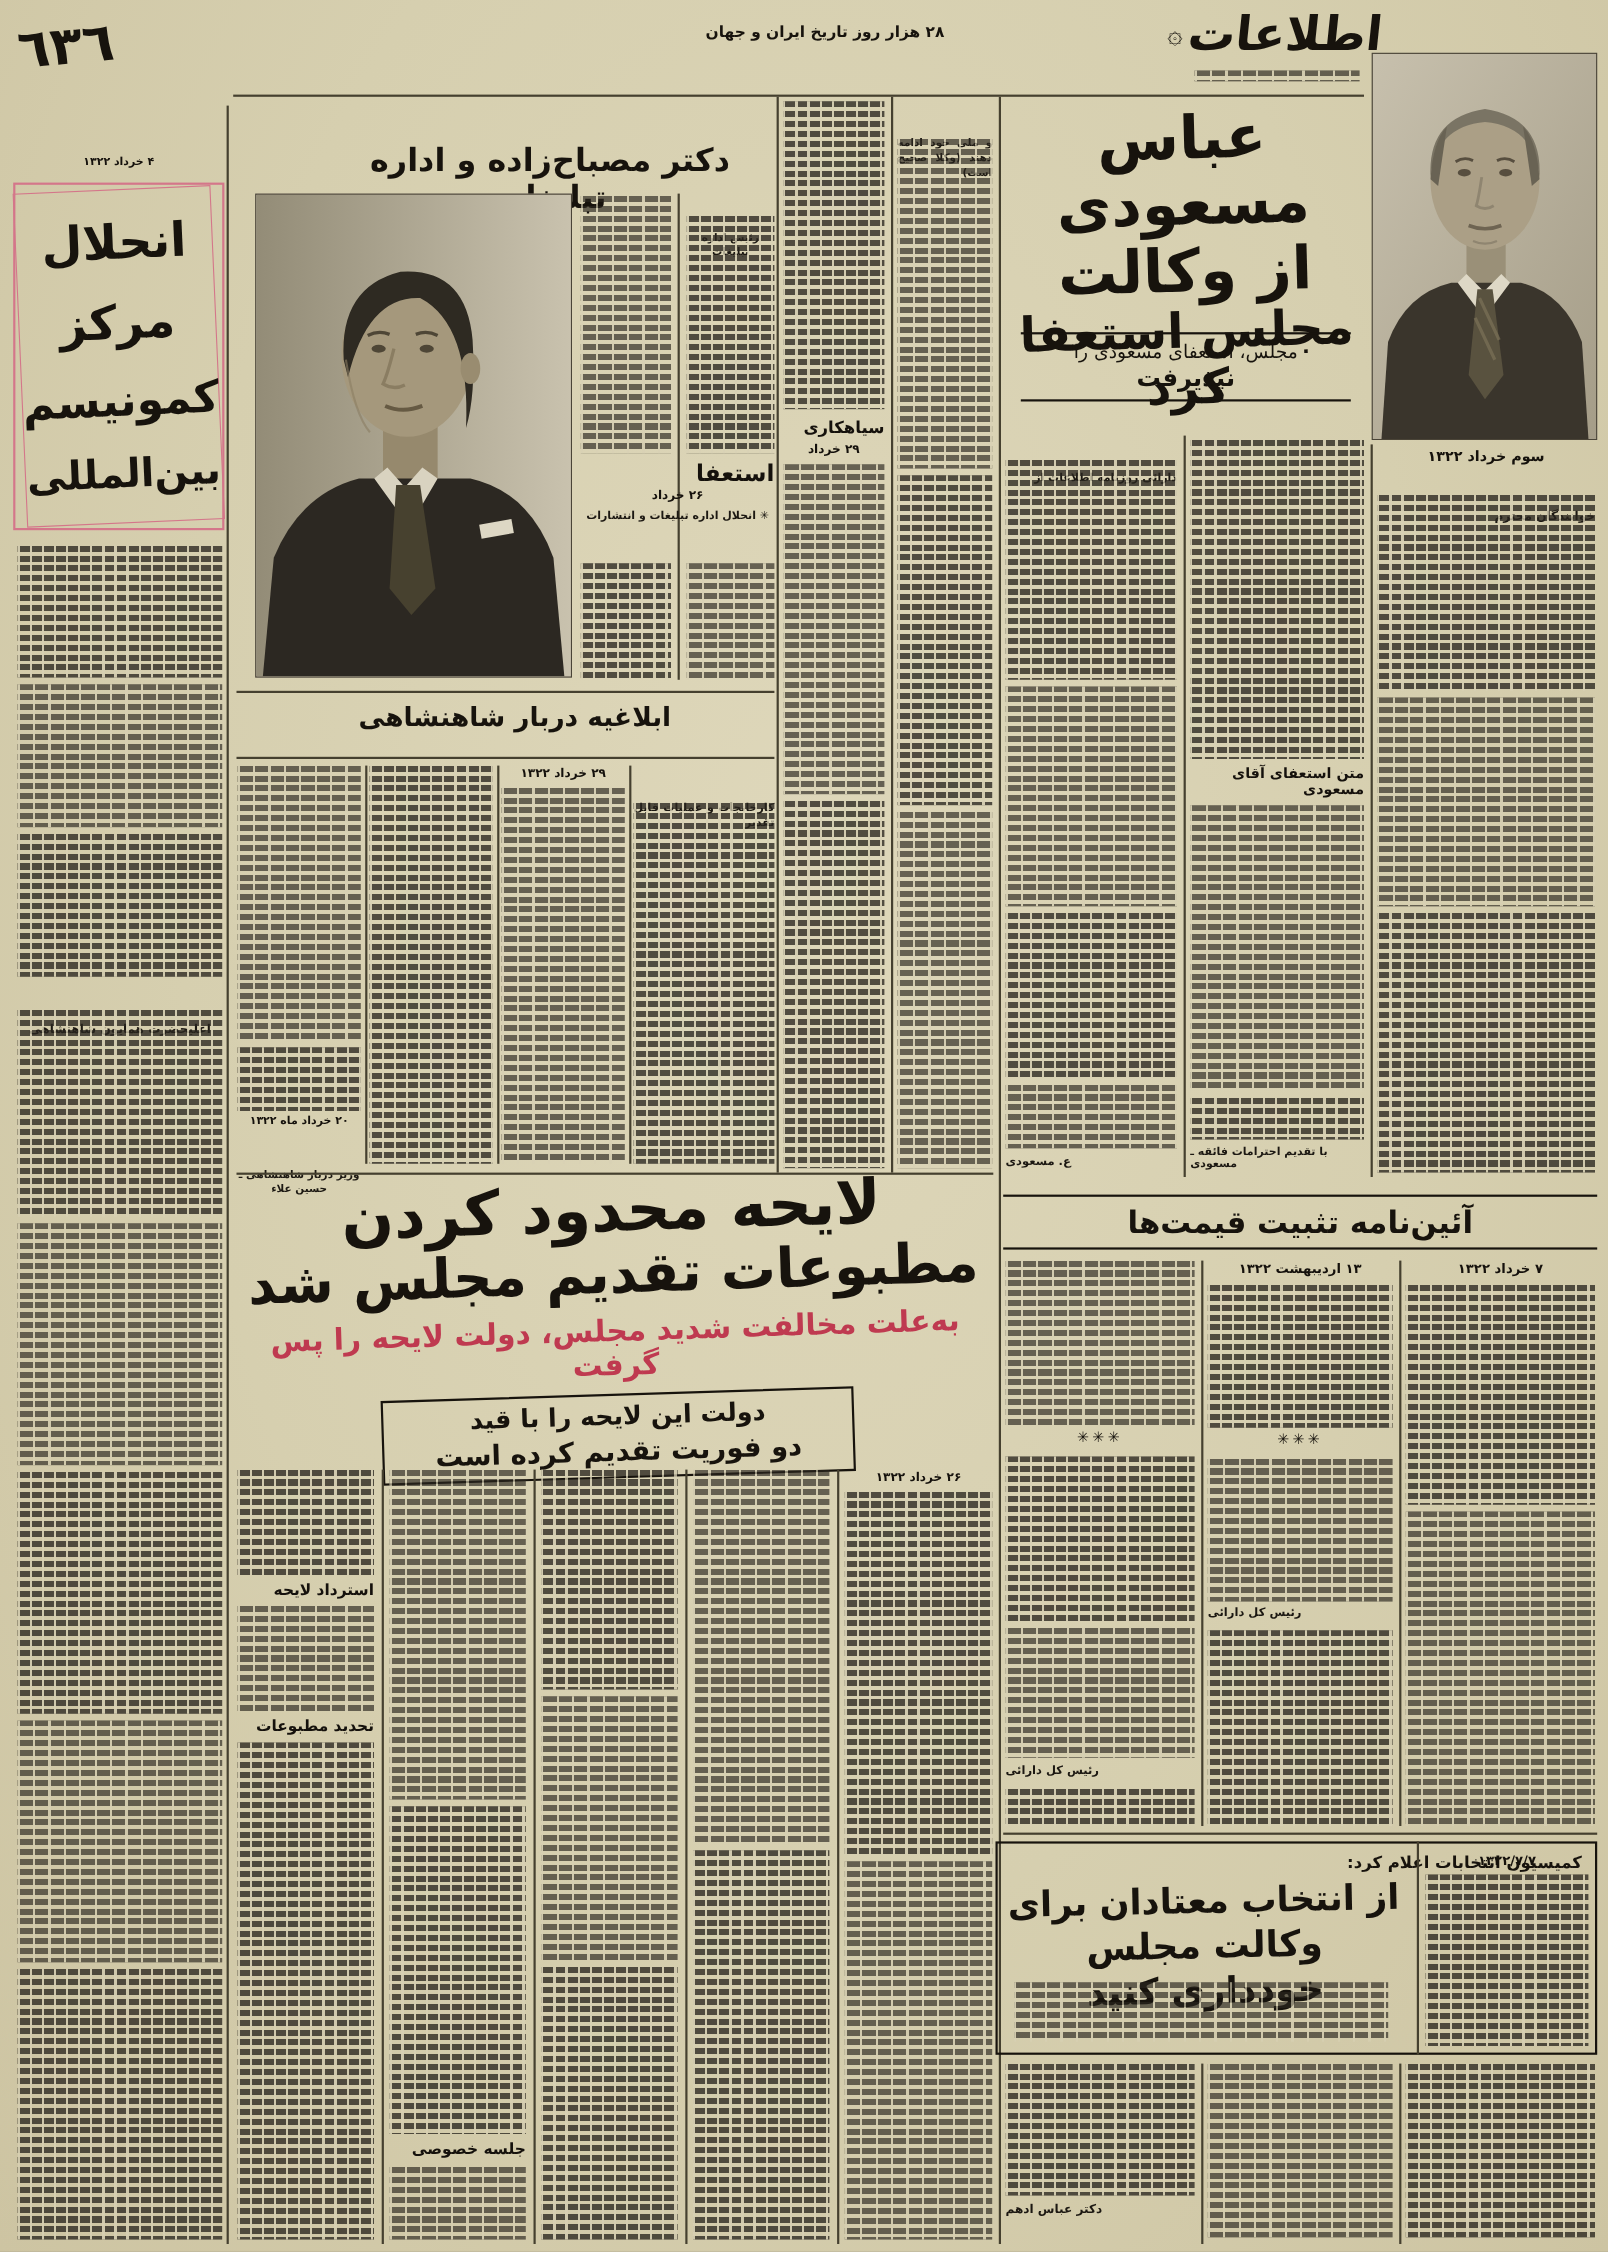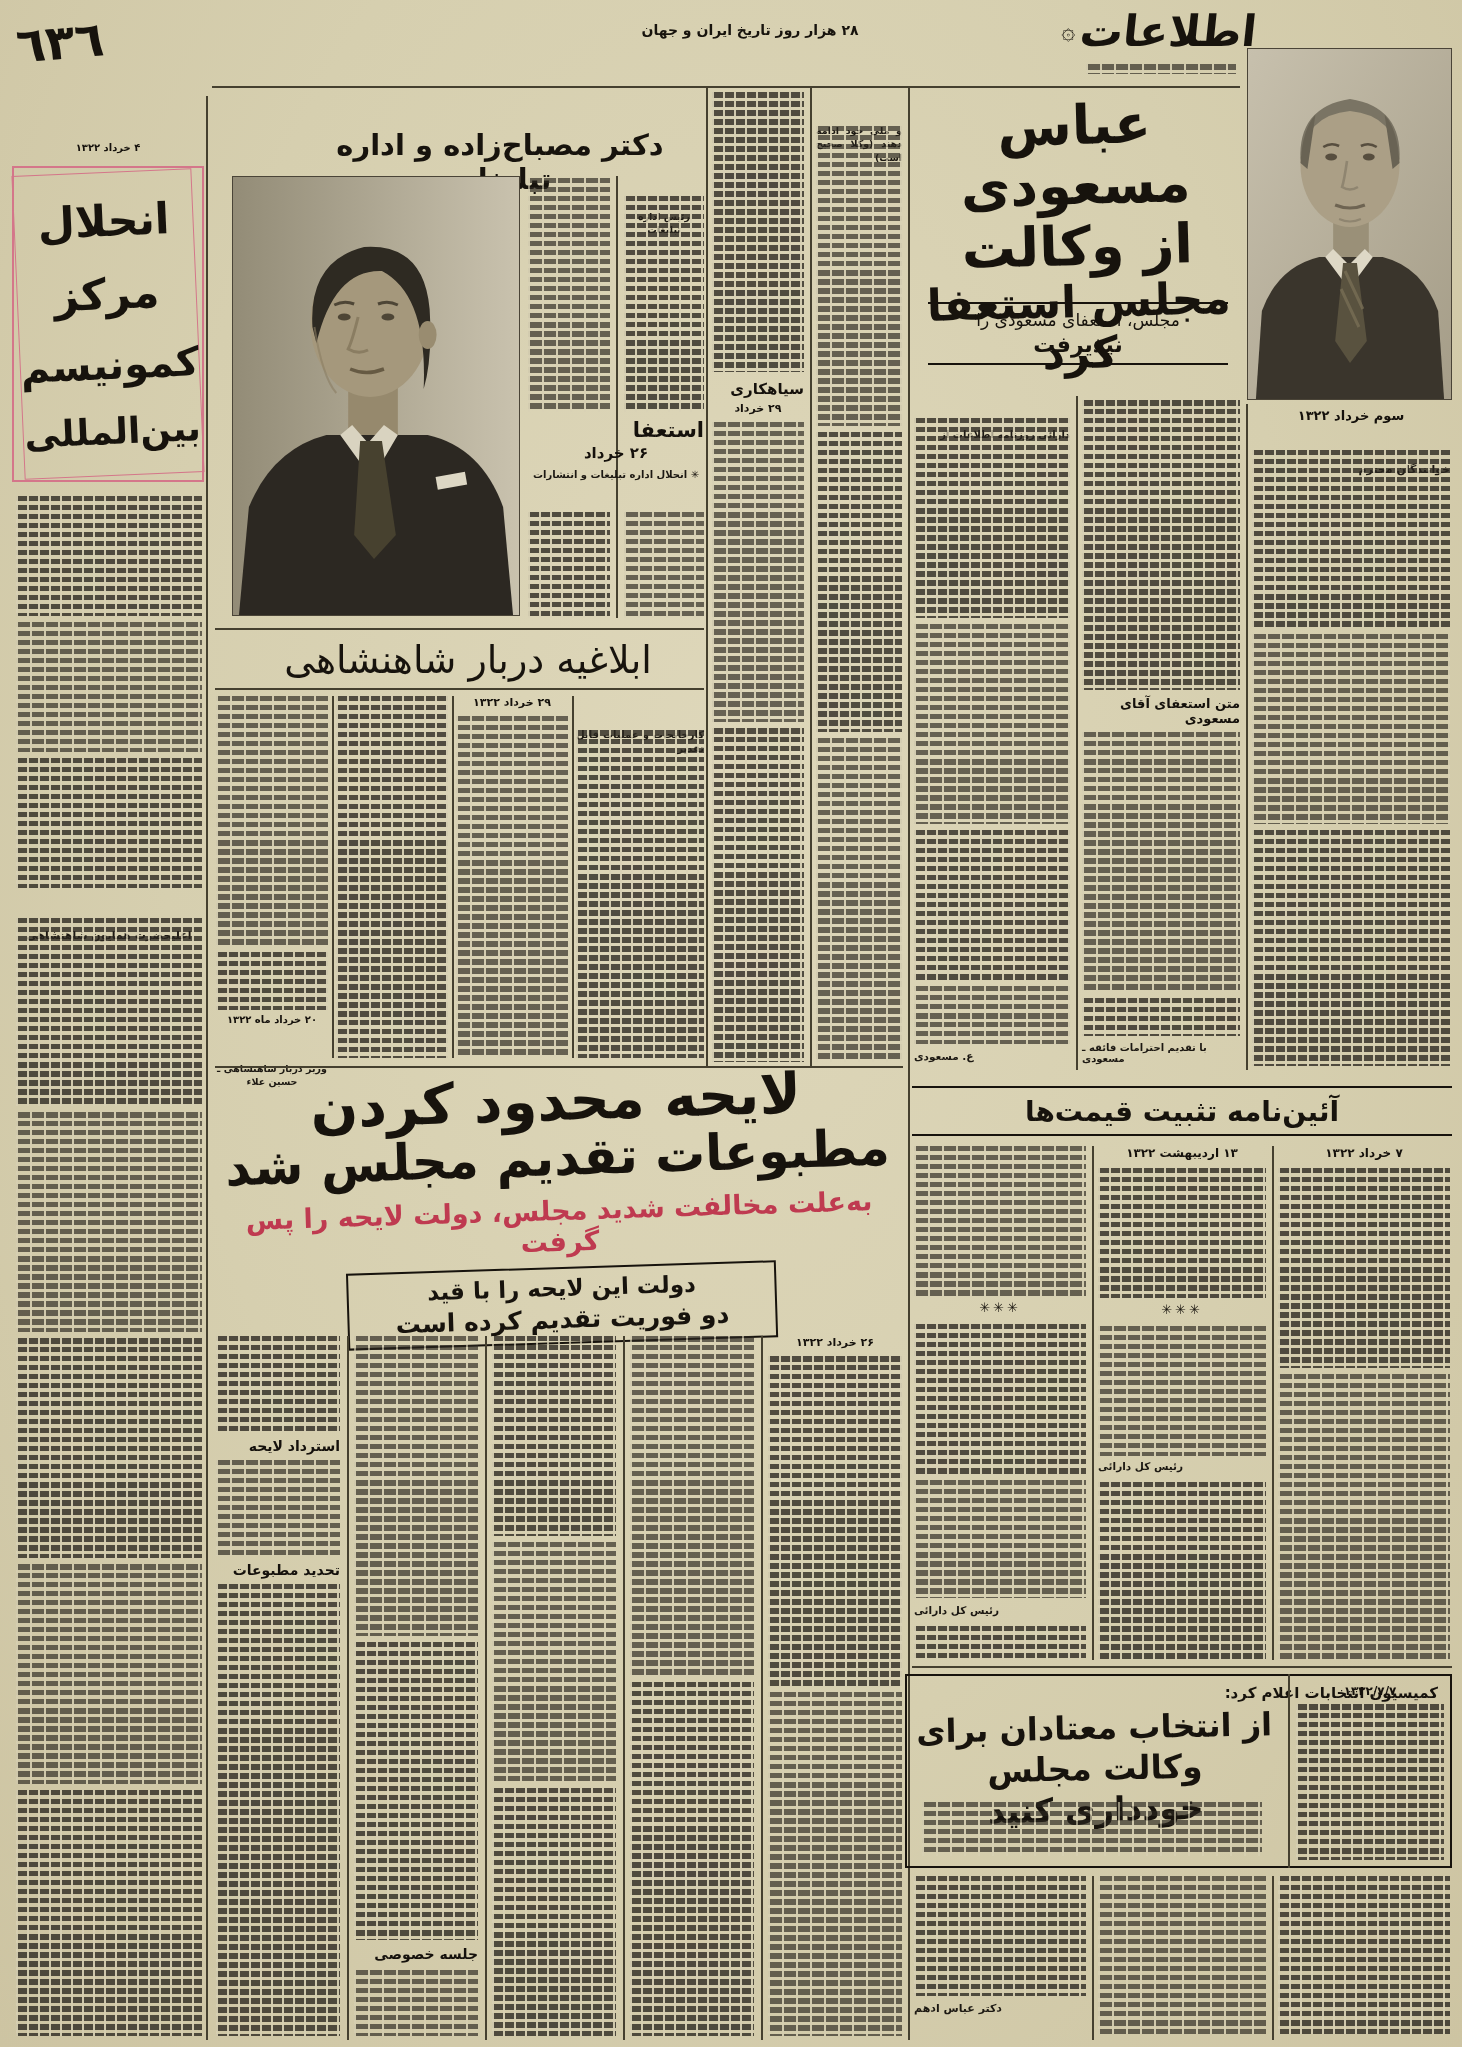--- a/index.html
+++ b/index.html
@@ -100,28 +100,28 @@
       <path d="M118,192 Q134,199 152,192" stroke="#665a43" stroke-width="3.5" fill="none"></path>
       <path d="M82,150 Q90,200 104,216" stroke="#8a7d62" stroke-width="2" fill="none" opacity=".6"></path>
     </svg>
   </div>
   <div class="abs vr" style="left:616px;top:176px;height:442px;"></div>
   <div class="abs ld" style="left:624px;top:178px;width:80px;text-align:center;font-size:9.5px;">رئیس اداره تبلیغات</div>
   <div class="abs ft" style="left:624px;top:196px;width:80px;height:216px;"></div>
   <div class="abs ft f2" style="left:528px;top:178px;width:82px;height:234px;"></div>
   <div class="abs" style="left:528px;top:418px;width:176px;text-align:center;">
     <div class="sh" style="font-size:21px;">استعفا</div>
-    <div class="dt" style="font-size:15px;margin-top:2px;">۲۶ خرداد</div>
+    <div class="dt" style="font-size:11px;margin-top:2px;">۲۶ خرداد</div>
     <div class="ld" style="text-align:center;margin-top:6px;">✳ انحلال اداره تبلیغات و انتشارات</div>
   </div>
   <div class="abs ft" style="left:528px;top:512px;width:82px;height:106px;"></div>
   <div class="abs ft f2" style="left:624px;top:512px;width:80px;height:106px;"></div>
 
   <div class="abs hrx" style="left:215px;top:628px;width:489px;"></div>
-  <div class="abs headline" style="left:233px;top:638px;width:470px;text-align:center;font-size:38px;font-weight:400;">ابلاغیه دربار شاهنشاهی</div>
+  <div class="abs headline" style="left:233px;top:638px;width:470px;text-align:center;font-size:24px;font-weight:700;">ابلاغیه دربار شاهنشاهی</div>
   <div class="abs hrx" style="left:215px;top:688px;width:489px;"></div>
   <div class="abs ld" style="left:576px;top:696px;width:128px;">کارخانجات و عملیات قابل تقدیر</div>
   <div class="abs ft" style="left:576px;top:730px;width:128px;height:328px;"></div>
   <div class="abs dt" style="left:456px;top:696px;width:112px;font-size:11px;">۲۹ خرداد ۱۳۲۲</div>
   <div class="abs ft f2" style="left:456px;top:716px;width:112px;height:342px;"></div>
   <div class="abs ft" style="left:336px;top:696px;width:112px;height:362px;"></div>
   <div class="abs ft f2" style="left:216px;top:696px;width:112px;height:250px;"></div>
   <div class="abs ft" style="left:216px;top:952px;width:112px;height:58px;"></div>
   <div class="abs dt" style="left:216px;top:1014px;width:112px;font-size:10px;">۲۰ خرداد ماه ۱۳۲۲</div>
   <div class="abs ld" style="left:216px;top:1030px;width:112px;text-align:center;font-size:9.5px;">وزیر دربار شاهنشاهی ـ حسین علاء</div>

